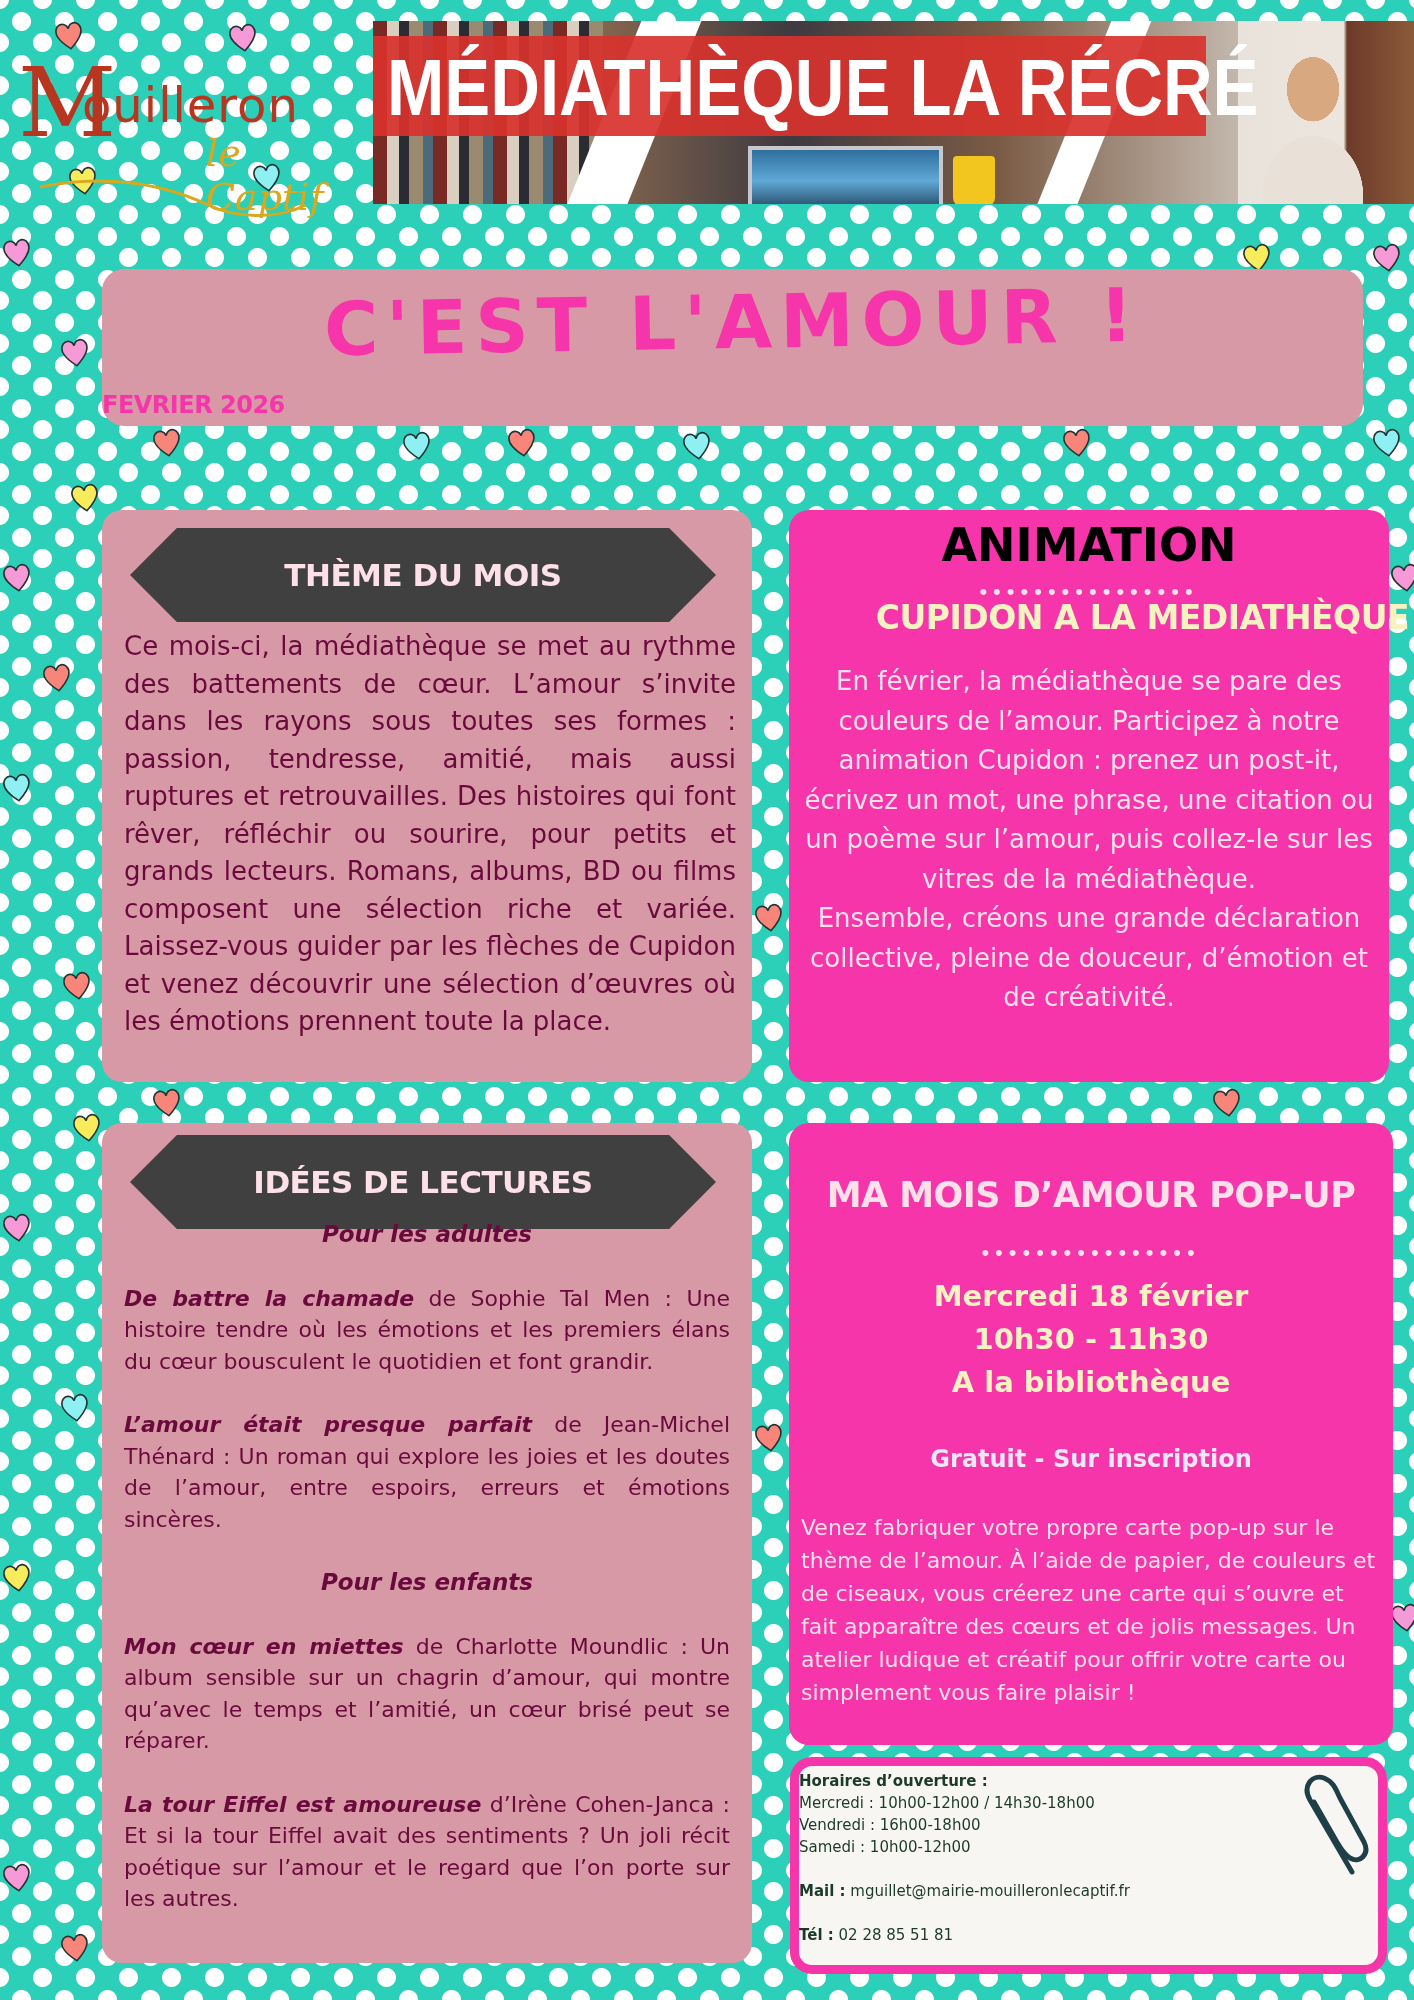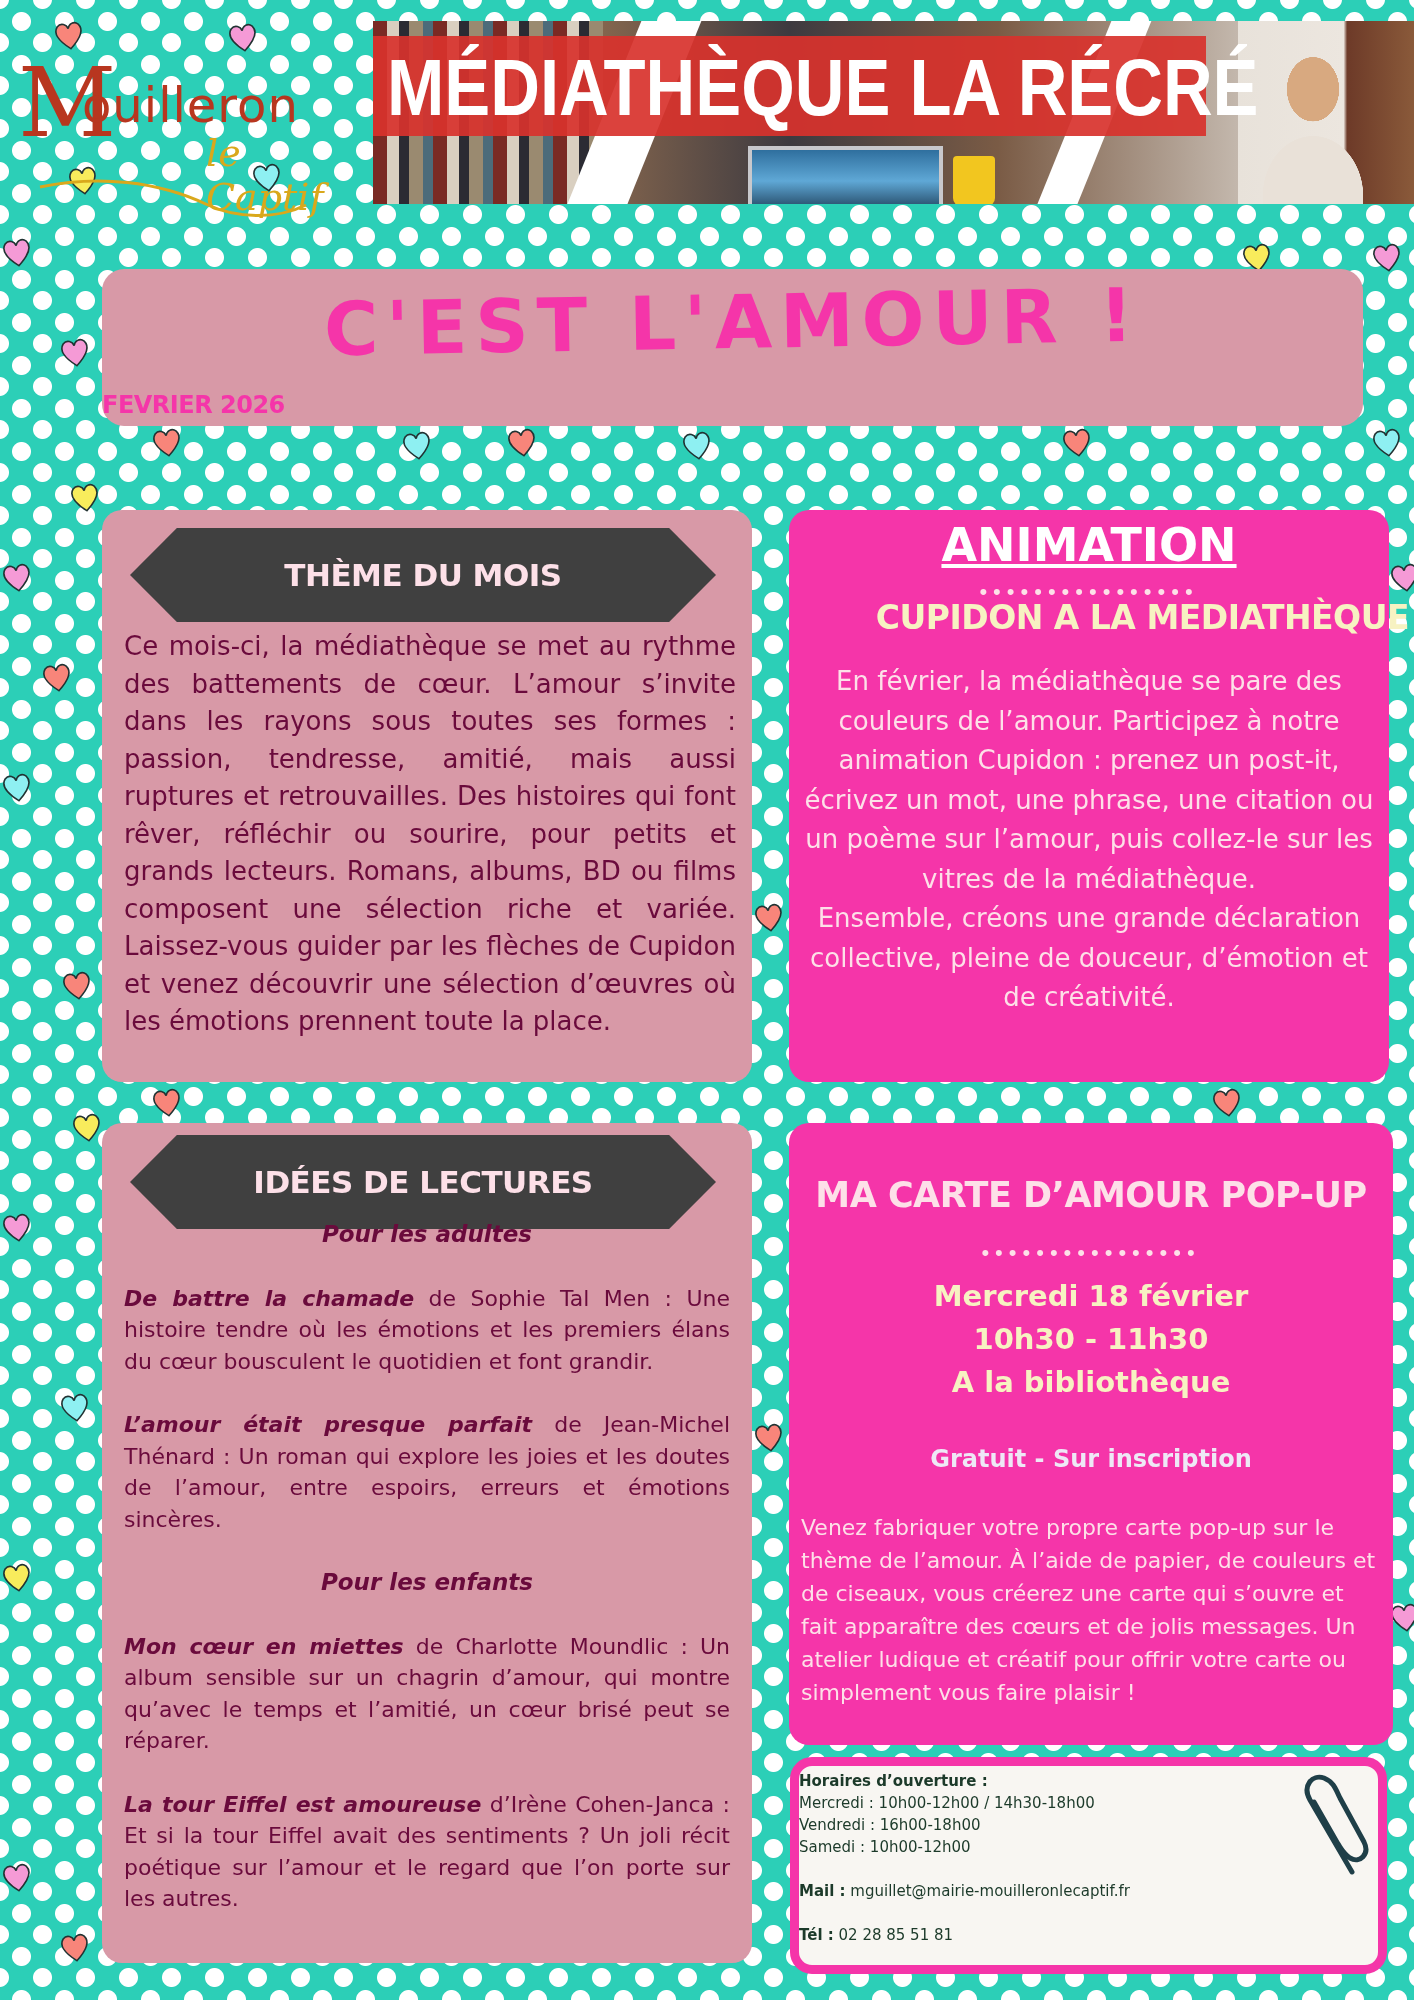--- a/index.html
+++ b/index.html
@@ -121,21 +121,21 @@
 
     .theme-text {
       position: absolute; left: 22px; top: 118px; width: 612px;
       font-family: "DejaVu Sans", sans-serif; font-size: 26px; line-height: 37.5px;
       color: #6a0a3c; text-align: justify;
     }
 
     .anim-title {
       position: absolute; left: 0; top: 8px; width: 100%; text-align: center;
       font-family: "DejaVu Sans", sans-serif; font-weight: bold;
-      font-size: 46px; color: #ffffff; text-decoration: underline;
+      font-size: 46px; color: #000000;
     }
     .dots {
       position: absolute; left: 0; width: 100%; text-align: center;
       font-size: 22px; color: #fde0e8; letter-spacing: 6px; line-height: 20px;
     }
     .anim-sub {
       position: absolute; left: 0; top: 88px; width: 100%; text-align: right;
       font-family: "DejaVu Sans", sans-serif; font-weight: bold;
       font-size: 33px; color: #f7f2c2; letter-spacing: -0.5px; margin-left: 20px;
     }
@@ -412,21 +412,21 @@
     <div class="gap"></div>
     <div class="cat">Pour les enfants</div>
     <div class="gap"></div>
     <p><b>Mon cœur en miettes</b><span> de Charlotte Moundlic : Un album sensible sur un chagrin d’amour, qui montre qu’avec le temps et l’amitié, un cœur brisé peut se réparer.</span></p>
     <div class="gap"></div>
     <p><b>La tour Eiffel est amoureuse</b><span> d’Irène Cohen-Janca : Et si la tour Eiffel avait des sentiments ? Un joli récit poétique sur l’amour et le regard que l’on porte sur les autres.</span></p>
   </div>
 </div>
 
 <div class="panel panel-hot" style="left:789px;top:1123px;width:604px;height:622px;">
-  <div class="pop-title">MA CARTE D’AMOUR POP-UP</div>
+  <div class="pop-title">MA MOIS D’AMOUR POP-UP</div>
   <div class="dots" style="top:120px;">••••••••••••••••</div>
   <div class="pop-when">
     <div>Mercredi 18 février</div>
     <div>10h30 - 11h30</div>
     <div>A la bibliothèque</div>
   </div>
   <div class="pop-free">Gratuit - Sur inscription</div>
   <div class="pop-text" style="width:580px;">Venez fabriquer votre propre carte pop-up sur le thème de l’amour. À l’aide de papier, de couleurs et de ciseaux, vous créerez une carte qui s’ouvre et fait apparaître des cœurs et de jolis messages. Un atelier ludique et créatif pour offrir votre carte ou simplement vous faire plaisir !</div>
 </div>
 

